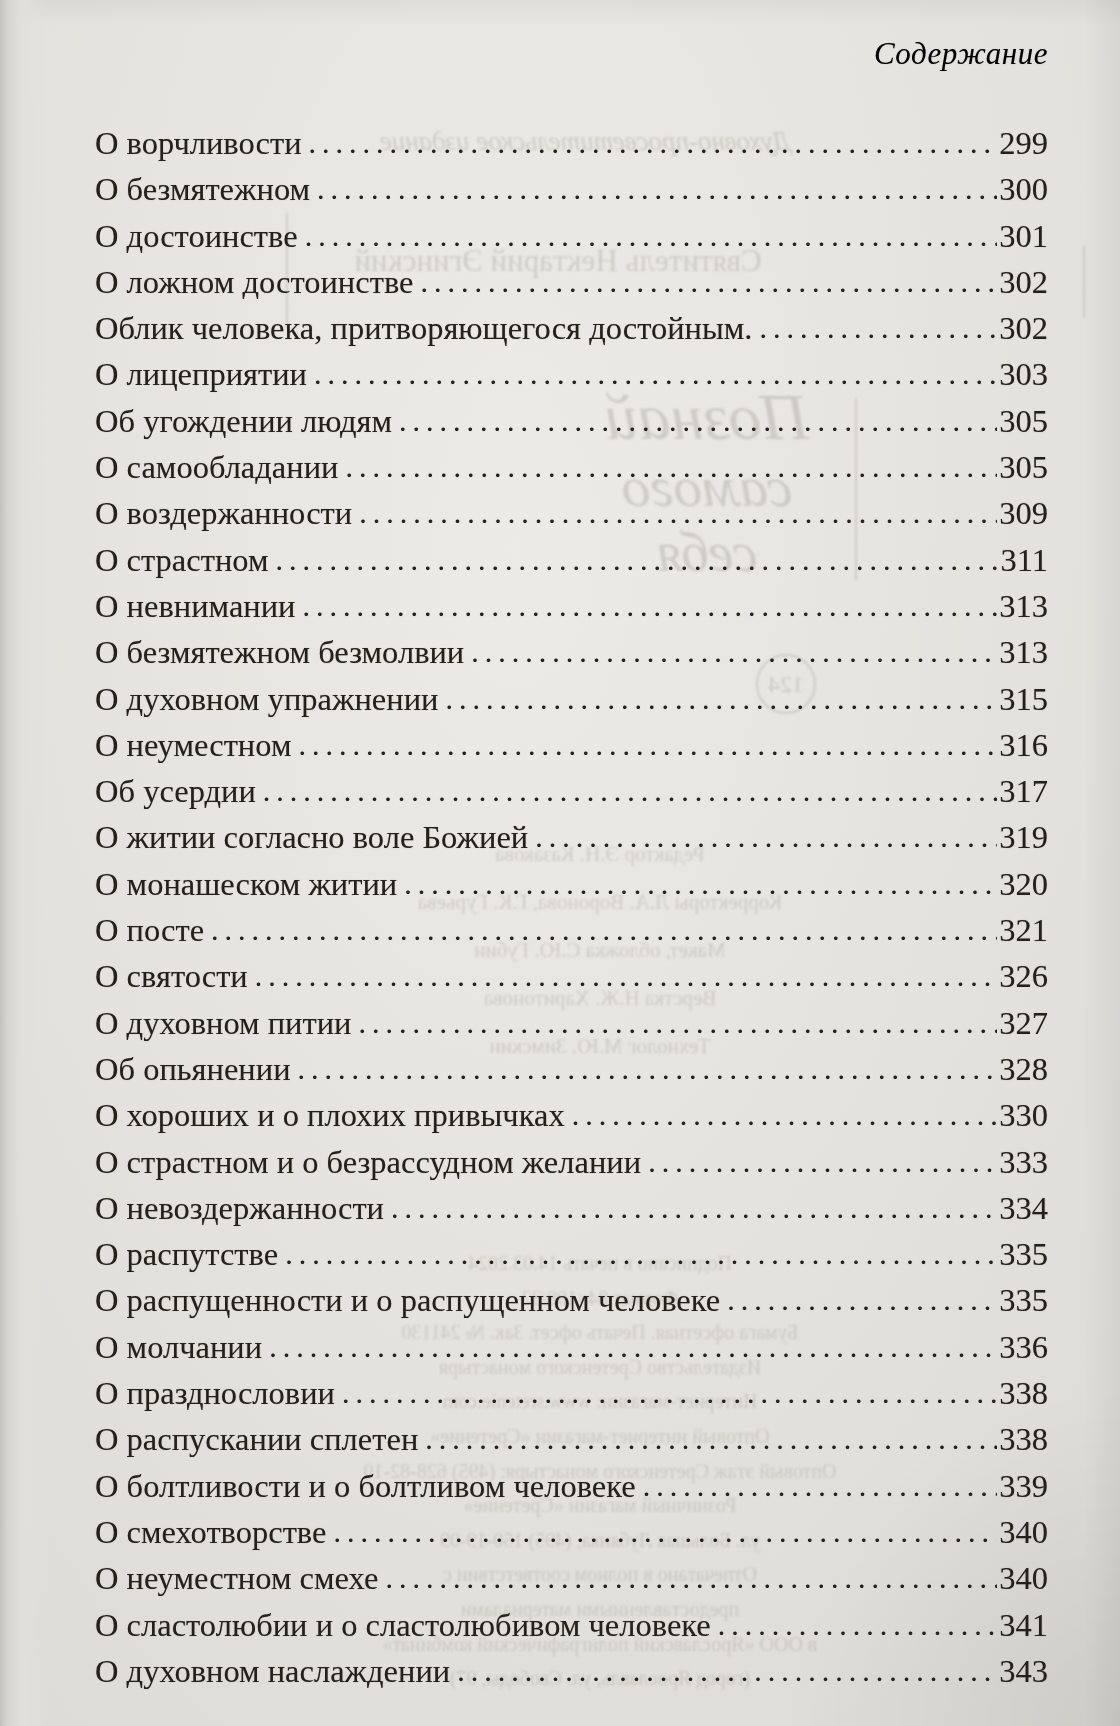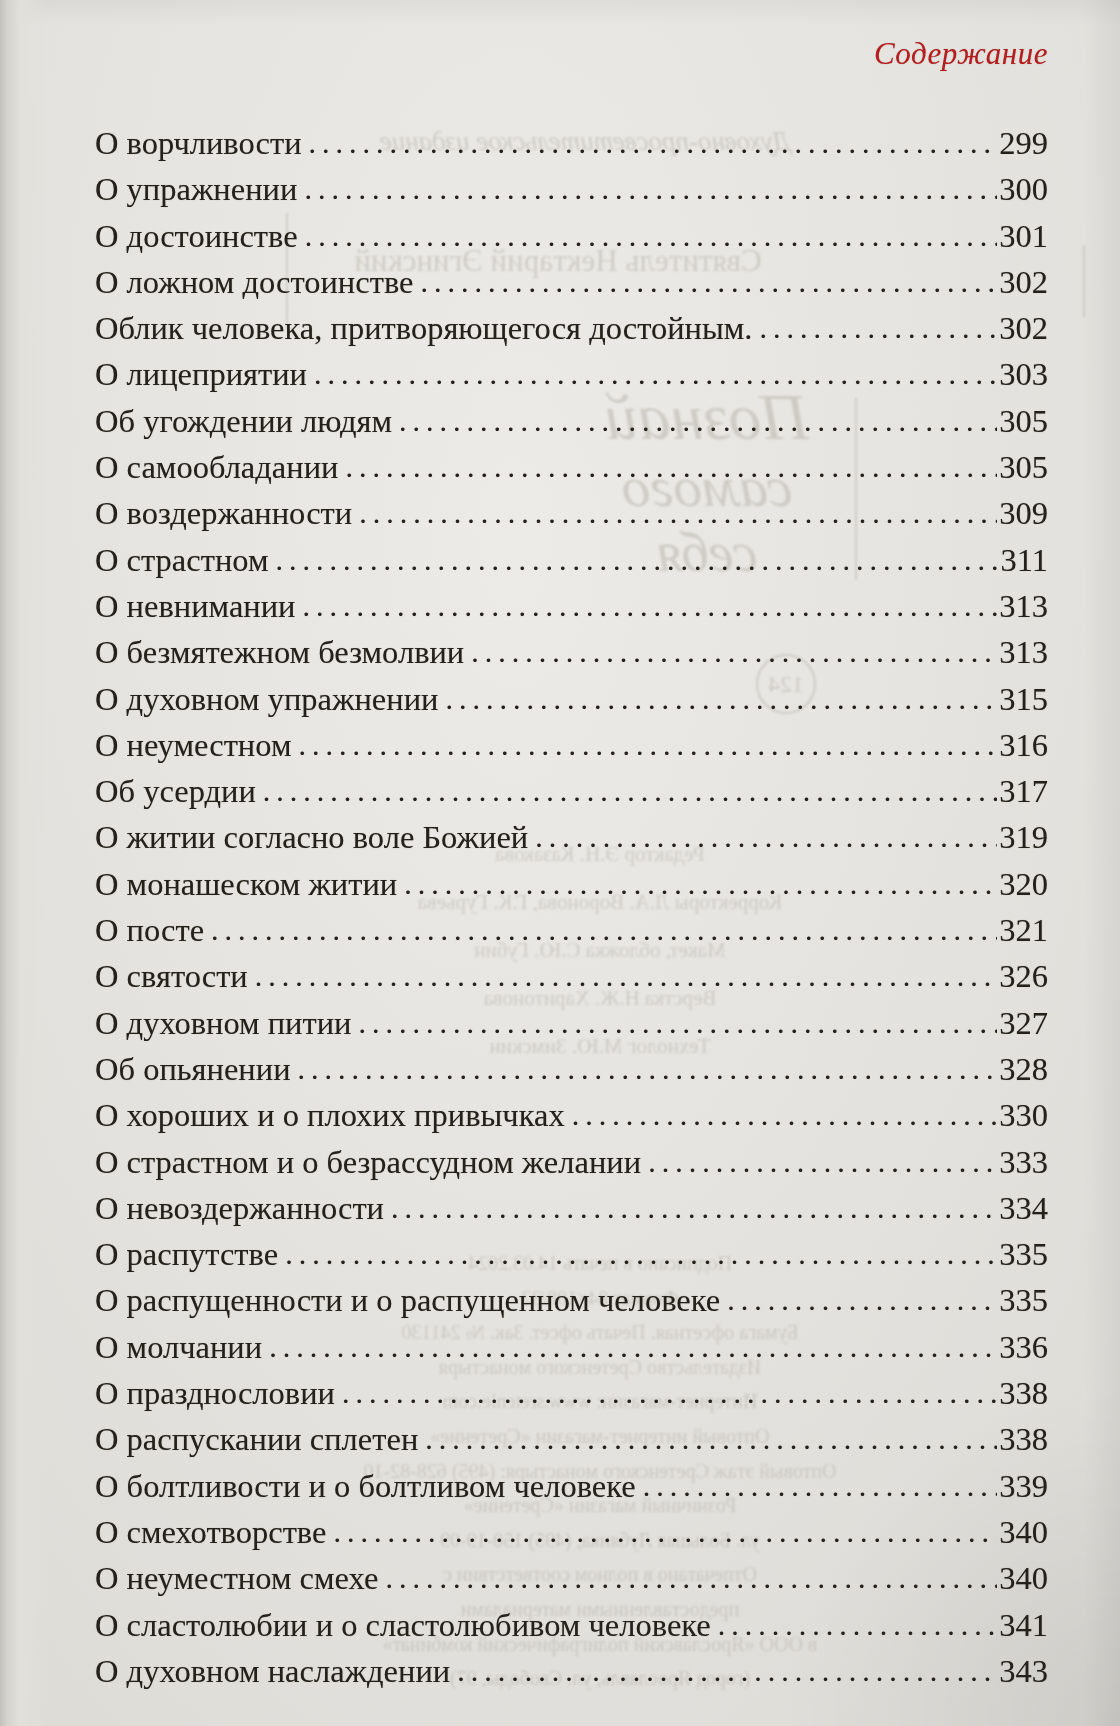--- a/index.html
+++ b/index.html
@@ -37,21 +37,21 @@
   .ghost-circle{
     left:756px;top:654px;width:56px;height:56px;border:2px solid #aBa89e;border-radius:50%;
     font-size:24px;line-height:56px;text-align:center;
   }
   .ghost-imprint{left:250px;top:830px;width:700px;font-size:21px;line-height:48px;}
   .ghost-bottom{left:200px;top:1246px;width:800px;font-size:20px;line-height:34.6px;}
   .ghost-imprint div,.ghost-bottom div{white-space:nowrap;overflow:hidden;}
   
   .header{
     position:absolute;z-index:2;top:36px;right:72px;
-    font-size:31px;font-style:italic;color:#b91c1c;letter-spacing:.5px;
+    font-size:31px;font-style:italic;color:#000000;letter-spacing:.5px;
     text-shadow:0 0 1px rgba(42,40,36,.35);
     margin-left:7px;
   }
   .toc{
     position:absolute;z-index:2;left:95px;right:72px;top:120px;
     color:#232119;
   }
   .row{
     display:flex;height:46.3px;line-height:46.3px;
     font-size:32.5px;white-space:nowrap;
@@ -106,21 +106,21 @@
   </div>
 
 <div class="header">Содержание</div>
 <div class="toc" id="toc">
     <div class="row">
       <span class="t">О ворчливости</span>
       <span class="dots">..............................................................................................................</span>
       <span class="n">299</span>
     </div>
     <div class="row">
-      <span class="t">О упражнении</span>
+      <span class="t">О безмятежном</span>
       <span class="dots">..............................................................................................................</span>
       <span class="n">300</span>
     </div>
     <div class="row">
       <span class="t">О достоинстве</span>
       <span class="dots">..............................................................................................................</span>
       <span class="n">301</span>
     </div>
     <div class="row">
       <span class="t">О ложном достоинстве</span>

